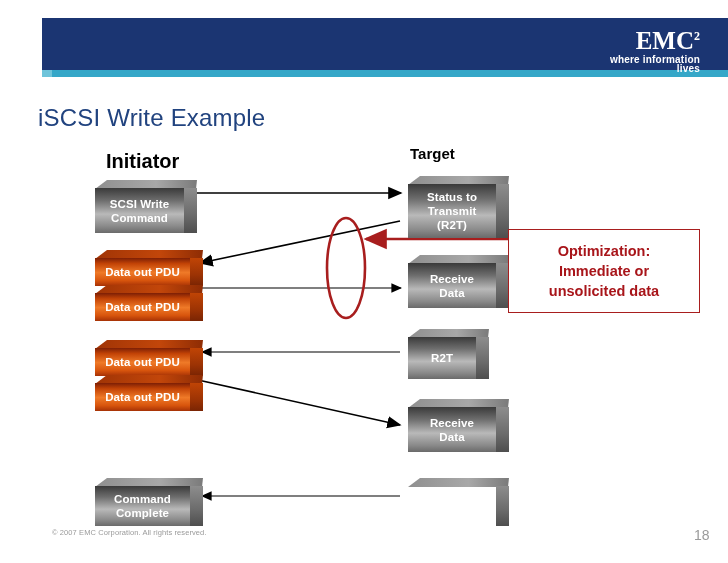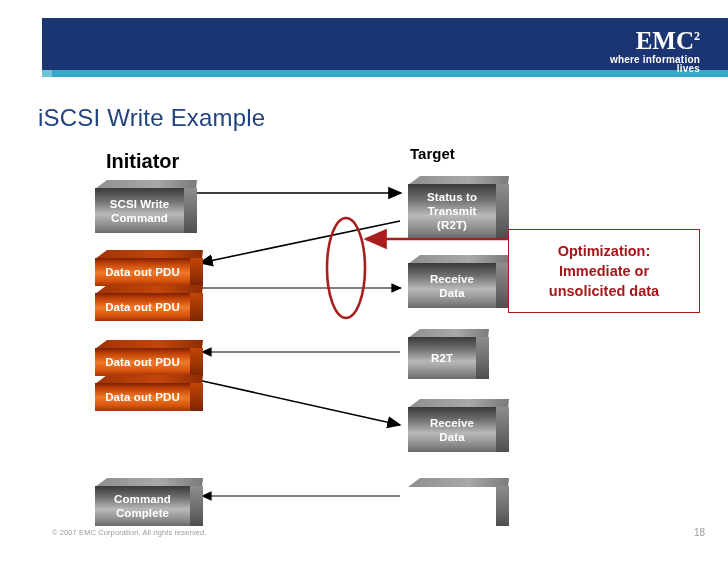--- a/index.html
+++ b/index.html
@@ -57,21 +57,21 @@
   .callout{
     position:absolute;left:508px;top:229px;width:192px;height:84px;
     border:1.5px solid #a81e1e;background:#ffffff;
     display:flex;flex-direction:column;align-items:center;justify-content:center;
     color:#a8151a;font-weight:bold;font-size:14.5px;line-height:20px;text-align:center;
     box-sizing:border-box;
   }
 
   
   .foot-copy{position:absolute;left:40px;top:528px;font-size:7.5px;color:#9a9a9a;letter-spacing:0.1px;margin-left:12px;}
-  .foot-page{position:absolute;left:694px;top:527px;font-size:10px;color:#9a9a9a;}
+  .foot-page{position:absolute;left:694px;top:527px;font-size:14px;color:#9a9a9a;}
 </style>
 </head>
 <body>
 
 <div class="slide">
 
   <div class="hdr-band"></div>
   <div class="hdr-accent"></div>
   <div class="hdr-accent2"></div>
 

